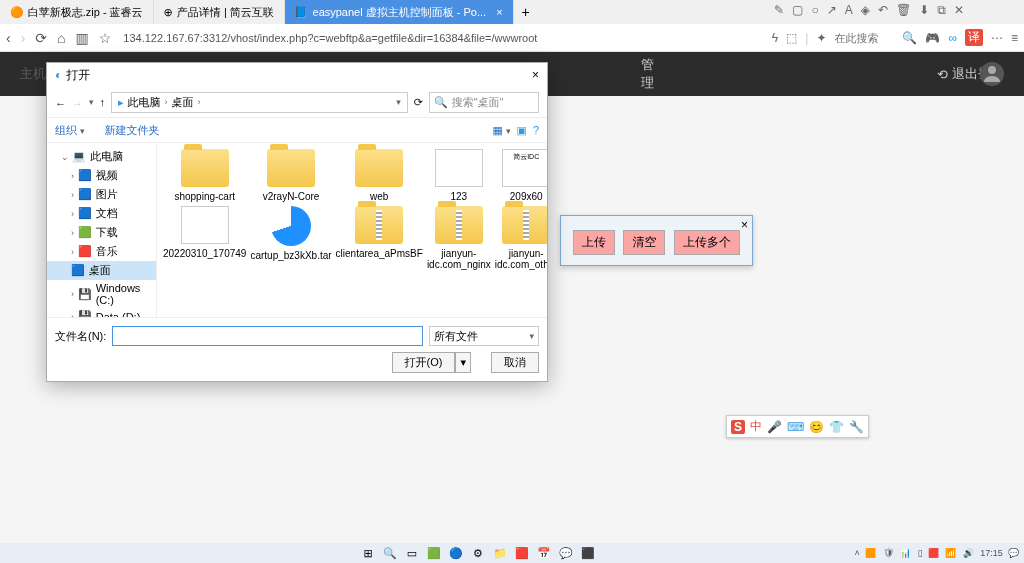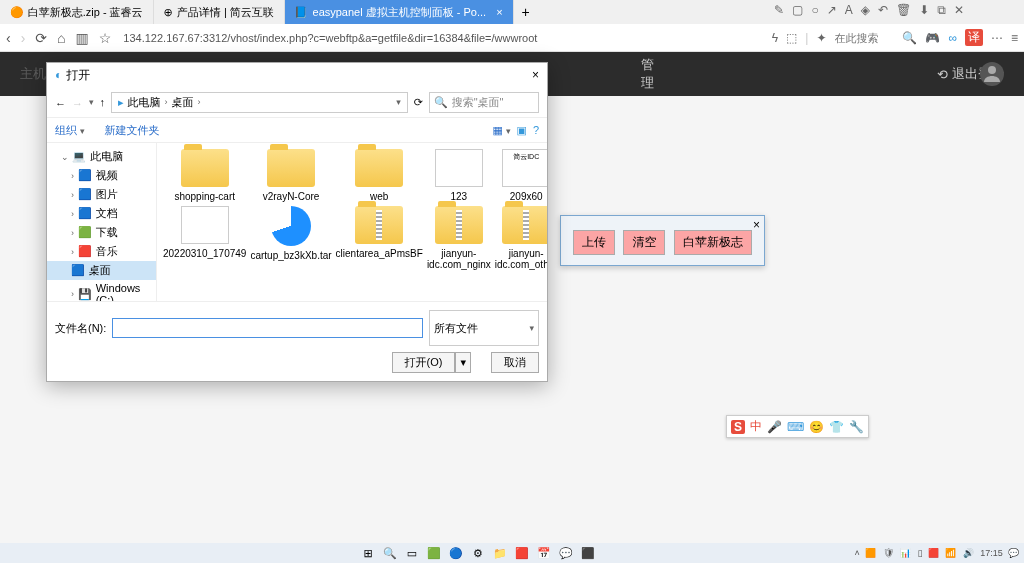--- a/index.html
+++ b/index.html
@@ -58,21 +58,21 @@
 .fd-grid { display: grid; grid-template-columns: repeat(5, 1fr); gap: 4px; }
 .fd-file { text-align: center; font-size: 10px; cursor: pointer; }
 .fd-folder-icon { width: 48px; height: 38px; margin: 0 auto 4px; background: linear-gradient(#fce08a, #f5c74c); border-radius: 3px; position: relative; }
 .fd-folder-icon::before { content: ""; position: absolute; top: -5px; left: 3px; width: 18px; height: 6px; background: #f5c74c; border-radius: 2px 2px 0 0; }
 .fd-folder-icon.zip::after { content: ""; position: absolute; left: 50%; top: 4px; bottom: 4px; width: 6px; margin-left: -3px; background: repeating-linear-gradient(#fff, #fff 2px, #aaa 2px, #aaa 4px); }
 .fd-thumb { width: 48px; height: 38px; margin: 0 auto 4px; border: 1px solid #ccc; background: #fff; font-size: 7px; padding: 2px; overflow: hidden; }
 .fd-circle { width: 40px; height: 40px; margin: 0 auto 4px; border-radius: 50%; background: conic-gradient(#1e90ff 0 70%, #fff 70% 100%); }
 .fd-bottom { border-top: 1px solid #eee; padding: 8px; font-size: 11px; }
 .fd-row { display: flex; align-items: center; gap: 6px; margin-bottom: 6px; }
 .fd-filename { flex: 1; border: 1px solid #4a90e2; height: 20px; padding: 0 4px; }
-.fd-filter { width: 110px; border: 1px solid #ccc; height: 36px; padding: 0 4px; display: flex; align-items: center; justify-content: space-between; }
+.fd-filter { width: 110px; border: 1px solid #ccc; height: 20px; padding: 0 4px; display: flex; align-items: center; justify-content: space-between; }
 .fd-buttons { display: flex; justify-content: flex-end; gap: 20px; }
 .fd-buttons button { font-size: 11px; padding: 2px 12px; border: 1px solid #aaa; background: #f5f5f5; cursor: pointer; }
 .fd-open-split { display: flex; }
 .fd-open-split .drop { border-left: 1px solid #aaa; padding: 2px 4px; }
 
 
 .ime-bar { position: absolute; left: 726px; top: 415px; background: #fff; border: 1px solid #ccc; padding: 2px 4px; display: flex; gap: 5px; align-items: center; font-size: 12px; box-shadow: 0 1px 3px rgba(0,0,0,0.2); }
 .ime-bar .sogou { background: #e74c3c; color: #fff; padding: 0 3px; border-radius: 2px; font-weight: bold; }
 
 
@@ -159,21 +159,21 @@
 </div>
 
 <div class="content">
   <div class="footer">2020 © Easypanel</div>
 </div>
 
 <div class="upload-popup">
   <span class="close">×</span>
   <button>上传</button>
   <button>清空</button>
-  <button>白苹新极志</button>
+  <button>上传多个</button>
 </div>
 
 <div class="file-dialog">
   <div class="fd-title">
     <span style="color:#3498db">◐</span>
     <span style="margin-left:4px">打开</span>
     <span class="fd-title-close">×</span>
   </div>
   <div class="fd-path">
     <span>←</span>

